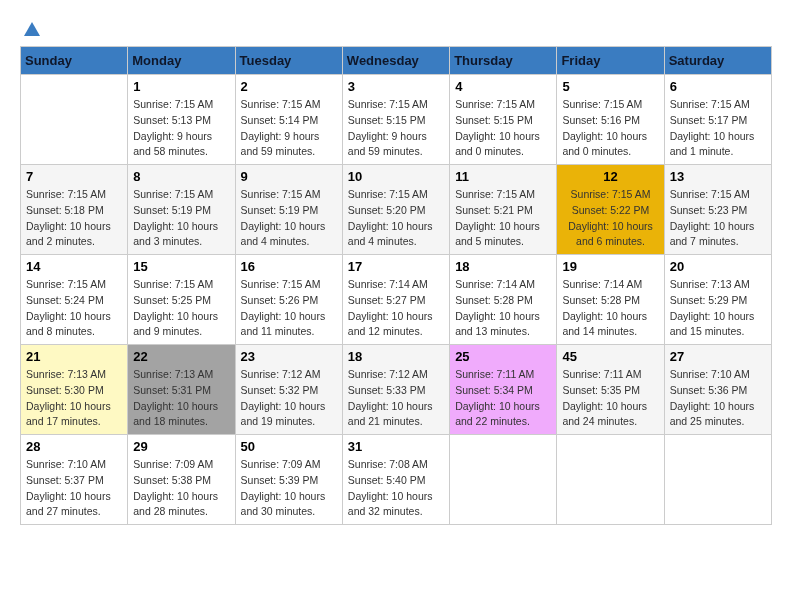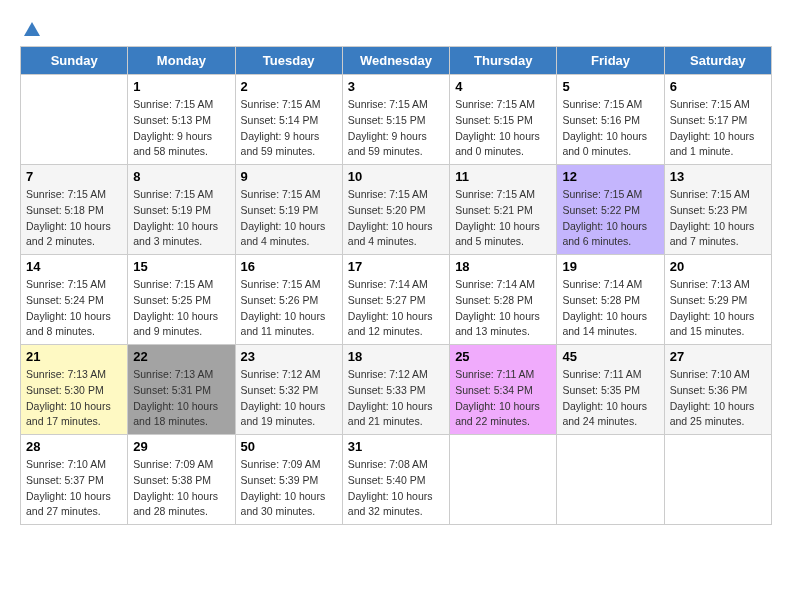--- a/index.html
+++ b/index.html
@@ -37,23 +37,23 @@
       font-size: 16px;
       color: #555;
     }
     .calendar-table {
       width: 100%;
       border-collapse: collapse;
       font-size: 11px;
     }
     .calendar-table th {
       background-color: #3a7cc1;
-      color: #ffffff;
+      color: #0f172a;
       padding: 6px 4px;
-      text-align: center;
+      text-align: left;
       font-size: 13px;
       font-weight: bold;
       border: 1px solid #ccc;
     }
     .calendar-table td {
       border: 1px solid #ccc;
       vertical-align: top;
       padding: 4px 5px;
       width: calc(100% / 7);
       min-height: 80px;
@@ -183,21 +183,21 @@
 Daylight: 10 hours
 and 4 minutes.</div>
         </td>
         <td style="background-color: rgb(245, 245, 245);">
           <span class="day-number">11</span>
           <div class="day-info" style="white-space: pre-line;">Sunrise: 7:15 AM
 Sunset: 5:21 PM
 Daylight: 10 hours
 and 5 minutes.</div>
         </td>
-        <td style="background-color: #c4b5fd;">
+        <td style="background-color: #eab308; text-align: center;">
           <span class="day-number">12</span>
           <div class="day-info" style="white-space: pre-line;">Sunrise: 7:15 AM
 Sunset: 5:22 PM
 Daylight: 10 hours
 and 6 minutes.</div>
         </td>
         <td style="background-color: rgb(245, 245, 245);">
           <span class="day-number">13</span>
           <div class="day-info" style="white-space: pre-line;">Sunrise: 7:15 AM
 Sunset: 5:23 PM

